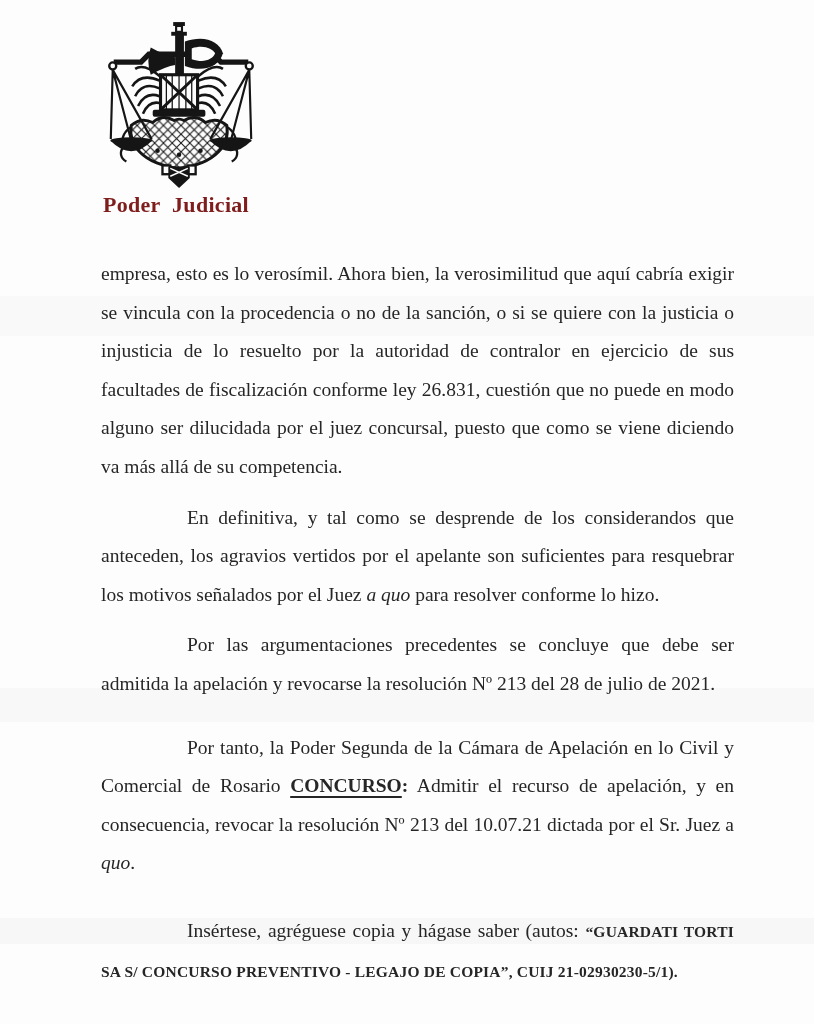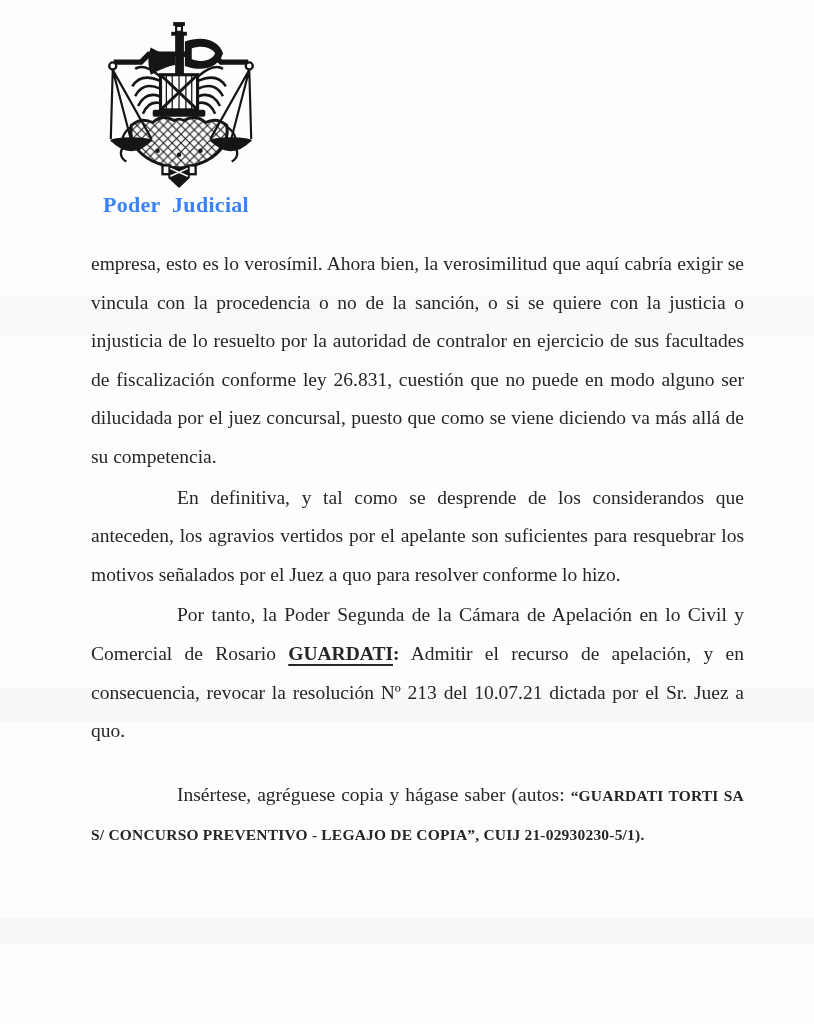--- a/index.html
+++ b/index.html
@@ -10,35 +10,35 @@
   }
   .scan-band{position:absolute;left:0;width:814px;pointer-events:none;}
   .band-1{top:296px;height:40px;background:rgba(60,60,60,0.018);}
   .band-2{top:688px;height:34px;background:rgba(60,60,60,0.025);}
   .band-3{top:918px;height:26px;background:rgba(60,60,60,0.03);}
 
   .logo{position:absolute;left:102px;top:18px;width:158px;height:172px;}
   .logo svg{display:block;width:100%;height:100%;}
   .caption{
     position:absolute;left:90px;top:192px;width:172px;text-align:center;
-    font-weight:bold;font-size:22px;letter-spacing:0.3px;word-spacing:6px;color:#3b82f6;
+    font-weight:bold;font-size:22px;letter-spacing:0.3px;word-spacing:6px;color:#7f1d1d;
   }
 
   .content{
     position:absolute;left:89px;top:243px;width:657px;
     font-size:19.5px;line-height:38.6px;text-align:justify;
   }
-  .para{margin:2px;}
+  .para{margin:12px;}
   .para.indent{text-indent:86px;}
   .content .para:nth-child(4){margin-top:25px;}
   .content .para:nth-child(5){margin-top:29px;}
   .content .para:nth-child(6){margin-top:7px;}
 
   .rn{}
-  .ri{}
+  .ri{font-style:italic;}
   .rb{font-weight:bold;}
   .rbu{font-weight:bold;text-decoration:underline;text-decoration-thickness:1.6px;text-underline-offset:3.5px;}
   .rbc{font-weight:bold;font-size:15.5px;letter-spacing:0.2px;}
 </style>
 </head>
 <body>
 
 <div class="page">
 
   <div class="scan-band band-1"></div>
@@ -102,17 +102,18 @@
         <path d="M70 152 L88 160 M88 152 L70 160" stroke="#fdfdfd" stroke-width="1.6"></path>
       </g>
     </svg>
   </div>
 
   <div class="caption">Poder Judicial</div>
 
   <div class="content">
       <p class="para"><span class="rn">empresa, esto es lo verosímil. Ahora bien, la verosimilitud que aquí cabría exigir se vincula con la procedencia o no de la sanción, o si se quiere con la justicia o injusticia de lo resuelto por la autoridad de contralor en ejercicio de sus facultades de fiscalización conforme ley 26.831, cuestión que no puede en modo alguno ser dilucidada por el juez concursal, puesto que como se viene diciendo va más allá de su competencia.</span></p>
       <p class="para indent"><span class="rn">En definitiva, y tal como se desprende de los considerandos que anteceden, los agravios vertidos por el apelante son suficientes para resquebrar los motivos señalados por el Juez </span><span class="ri">a quo</span><span class="rn"> para resolver conforme lo hizo.</span></p>
-      <p class="para indent"><span class="rn">Por tanto, la Poder Segunda de la Cámara de Apelación en lo Civil y Comercial de Rosario </span><span class="rbu">GUARDATI</span><span class="rb">:</span><span class="rn"> Admitir el recurso de apelación, y en consecuencia, revocar la resolución Nº 213 del 10.07.21 dictada por el Sr. Juez a </span><span class="ri">quo</span><span class="rn">.</span></p>
+      <p class="para indent"><span class="rn">Por las argumentaciones precedentes se concluye que debe ser admitida la apelación y revocarse la resolución Nº 213 del 28 de julio de 2021.</span></p>
+      <p class="para indent"><span class="rn">Por tanto, la Poder Segunda de la Cámara de Apelación en lo Civil y Comercial de Rosario </span><span class="rbu">CONCURSO</span><span class="rb">:</span><span class="rn"> Admitir el recurso de apelación, y en consecuencia, revocar la resolución Nº 213 del 10.07.21 dictada por el Sr. Juez a </span><span class="ri">quo</span><span class="rn">.</span></p>
       <p class="para indent"><span class="rn">Insértese, agréguese copia y hágase saber (autos: </span><span class="rbc">“GUARDATI TORTI SA S/ CONCURSO PREVENTIVO - LEGAJO DE COPIA”, CUIJ 21-02930230-5/1).</span></p>
     </div>
 
 </div>
 
 </body></html>

